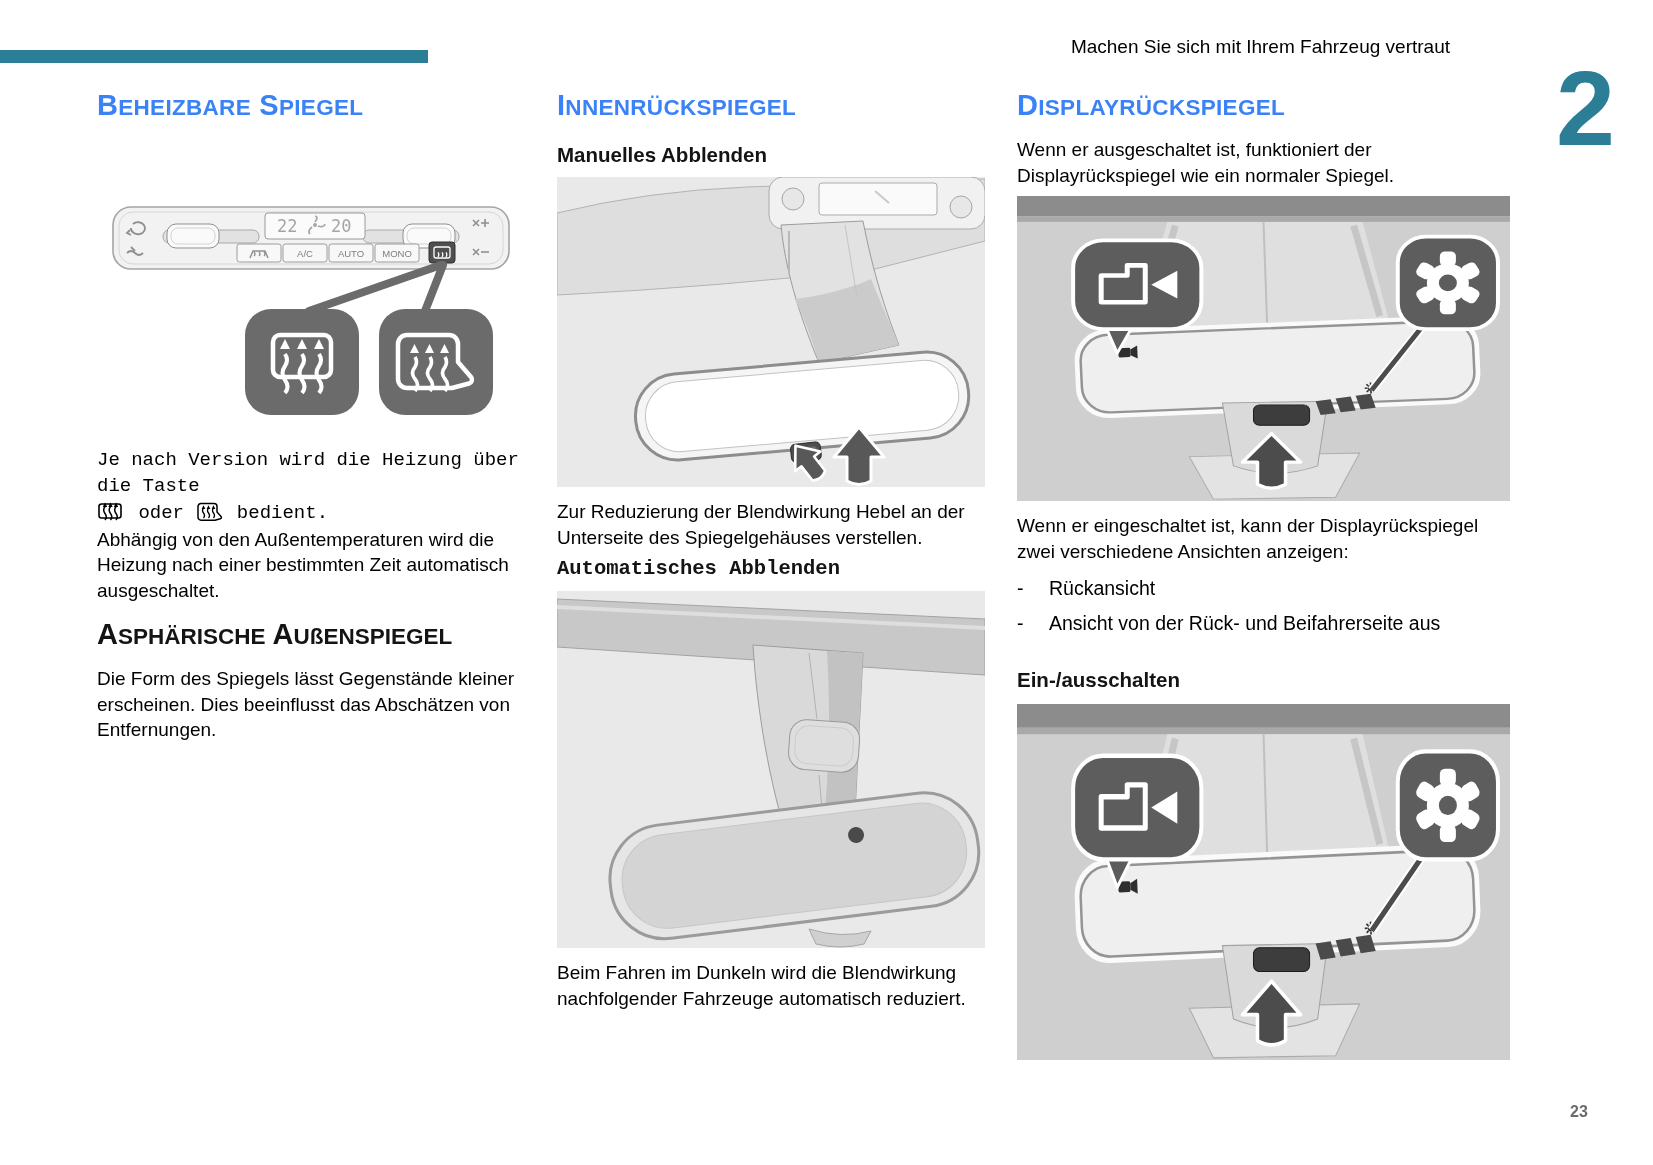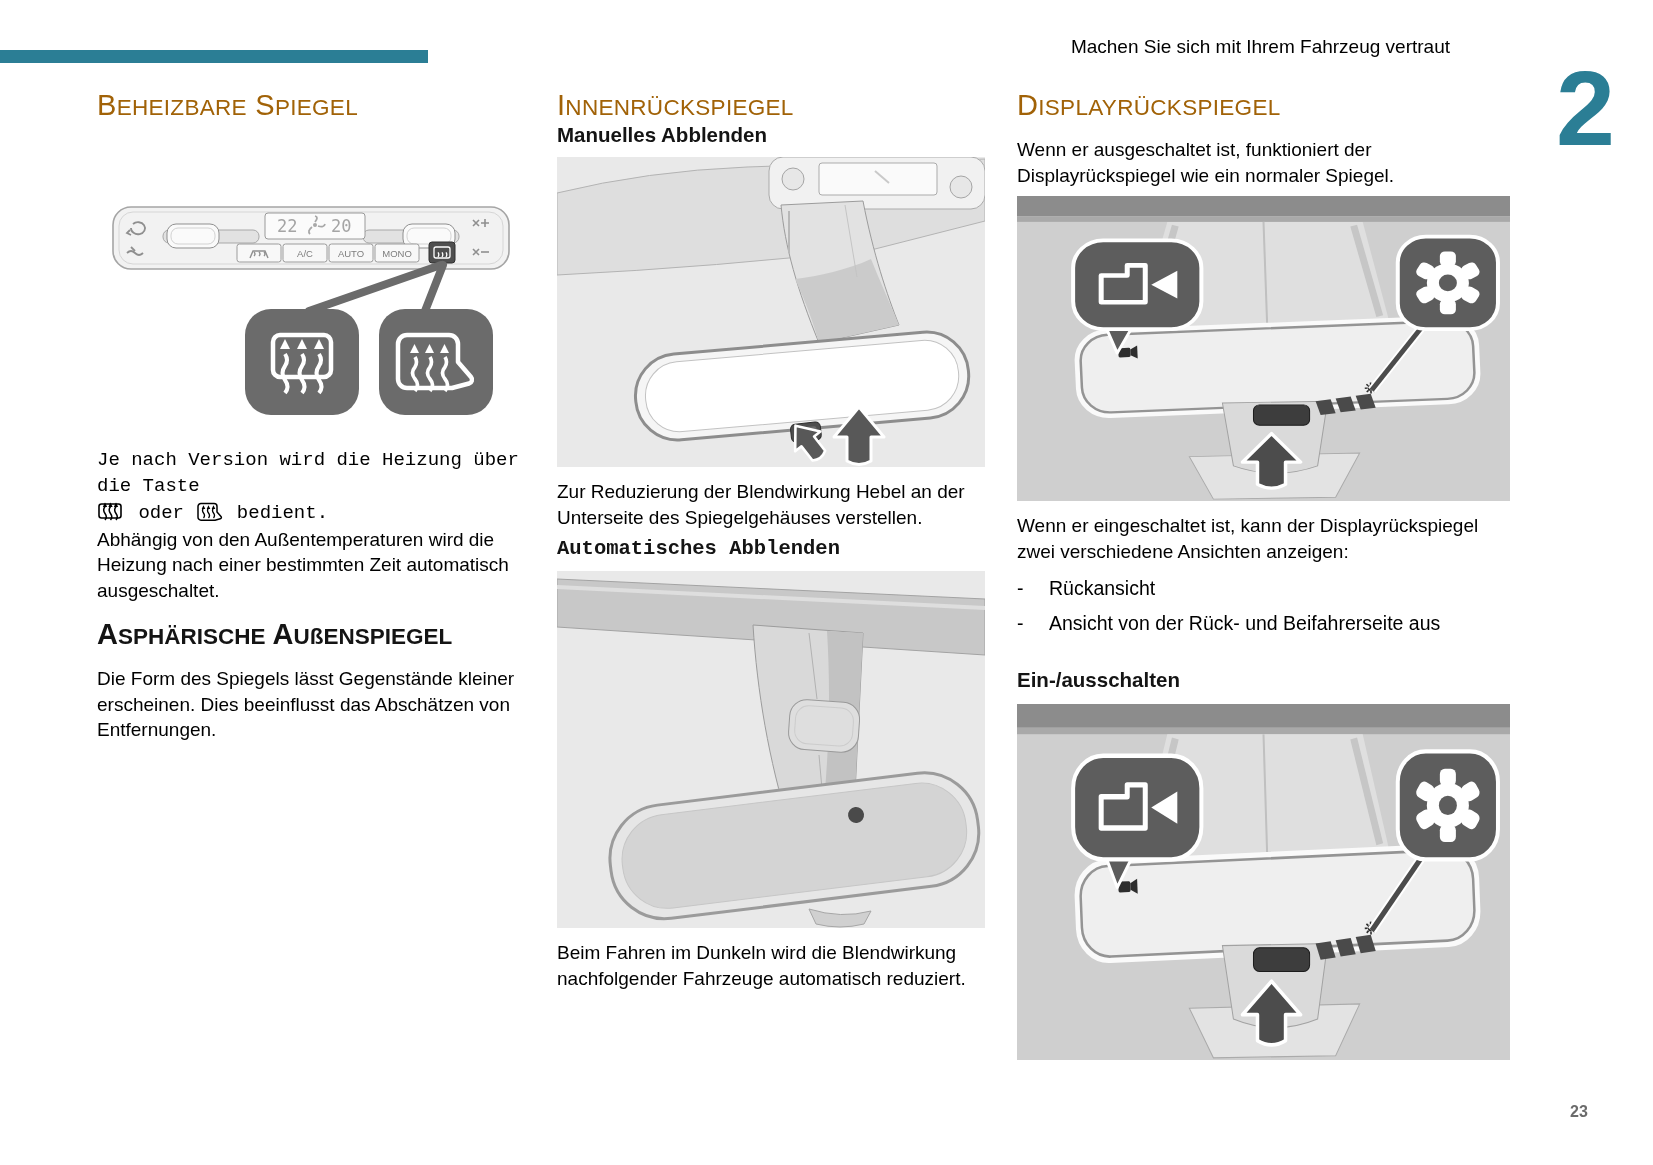--- a/index.html
+++ b/index.html
@@ -11,39 +11,39 @@
   .topbar { position:absolute; left:0; top:50px; width:428px; height:13px; }
   .header-text { position:absolute; top:36px; right:203px; font-size:19px; color:#000000; }
   .chapter-num { position:absolute; left:1556px; top:55px; font-size:106px; font-weight:bold; line-height:1; }
   .page-number { position:absolute; left:1570px; top:1103px; font-size:16px; font-weight:bold; color:#6b6b6b; }
 
   .col { position:absolute; top:90px; }
   .col1 { left:97px;  width:428px; }
   .col2 { left:557px; width:428px; }
   .col3 { left:1017px; width:493px; }
 
-  h1 { font-size:29px; line-height:30px; font-weight:400; color:#a16207; letter-spacing:.3px; white-space:nowrap; }
+  h1 { font-size:29px; line-height:30px; font-weight:700; color:#3b82f6; letter-spacing:.3px; white-space:nowrap; }
   .cap-rest { font-size:22.5px; }
   h2 { font-size:20.5px; line-height:24px; font-weight:700; color:#141414; }
   p  { font-size:19px; line-height:25.5px; }
 
   .fig svg { display:block; width:100%; }
   .fig { display:block; }
 
   
   .col1 .fig-climate { margin-top:74px; }
   .col1 .p1 { margin-top:26px;font-family:Liberation Mono, monospace; }
   .col1 .p1 .line { display:block; }
   .col1 .p2 { margin-top:0; }
   .col1 h2.head2 { margin-top:16px; }
   .col1 .p3 { margin-top:14px; }
   .inline-icon { width:30px; height:24px; vertical-align:-5px; }
 
   
-  .col2 .sub1 { }
+  .col2 .sub1 { margin-top:20px; }
   .col2 .fig-m1 { margin-top:10px; }
   .col2 .cap1 { margin-top:12px; }
   .col2 .sub2 { margin-top:7px;font-family:Liberation Mono, monospace; }
   .col2 .fig-m2 { margin-top:10px; }
   .col2 .cap2 { margin-top:12px; }
 
   
   .col3 .p1 { margin-top:14px; }
   .col3 .fig-d1 { margin-top:8px; }
   .col3 .p2 { margin-top:12px; }

